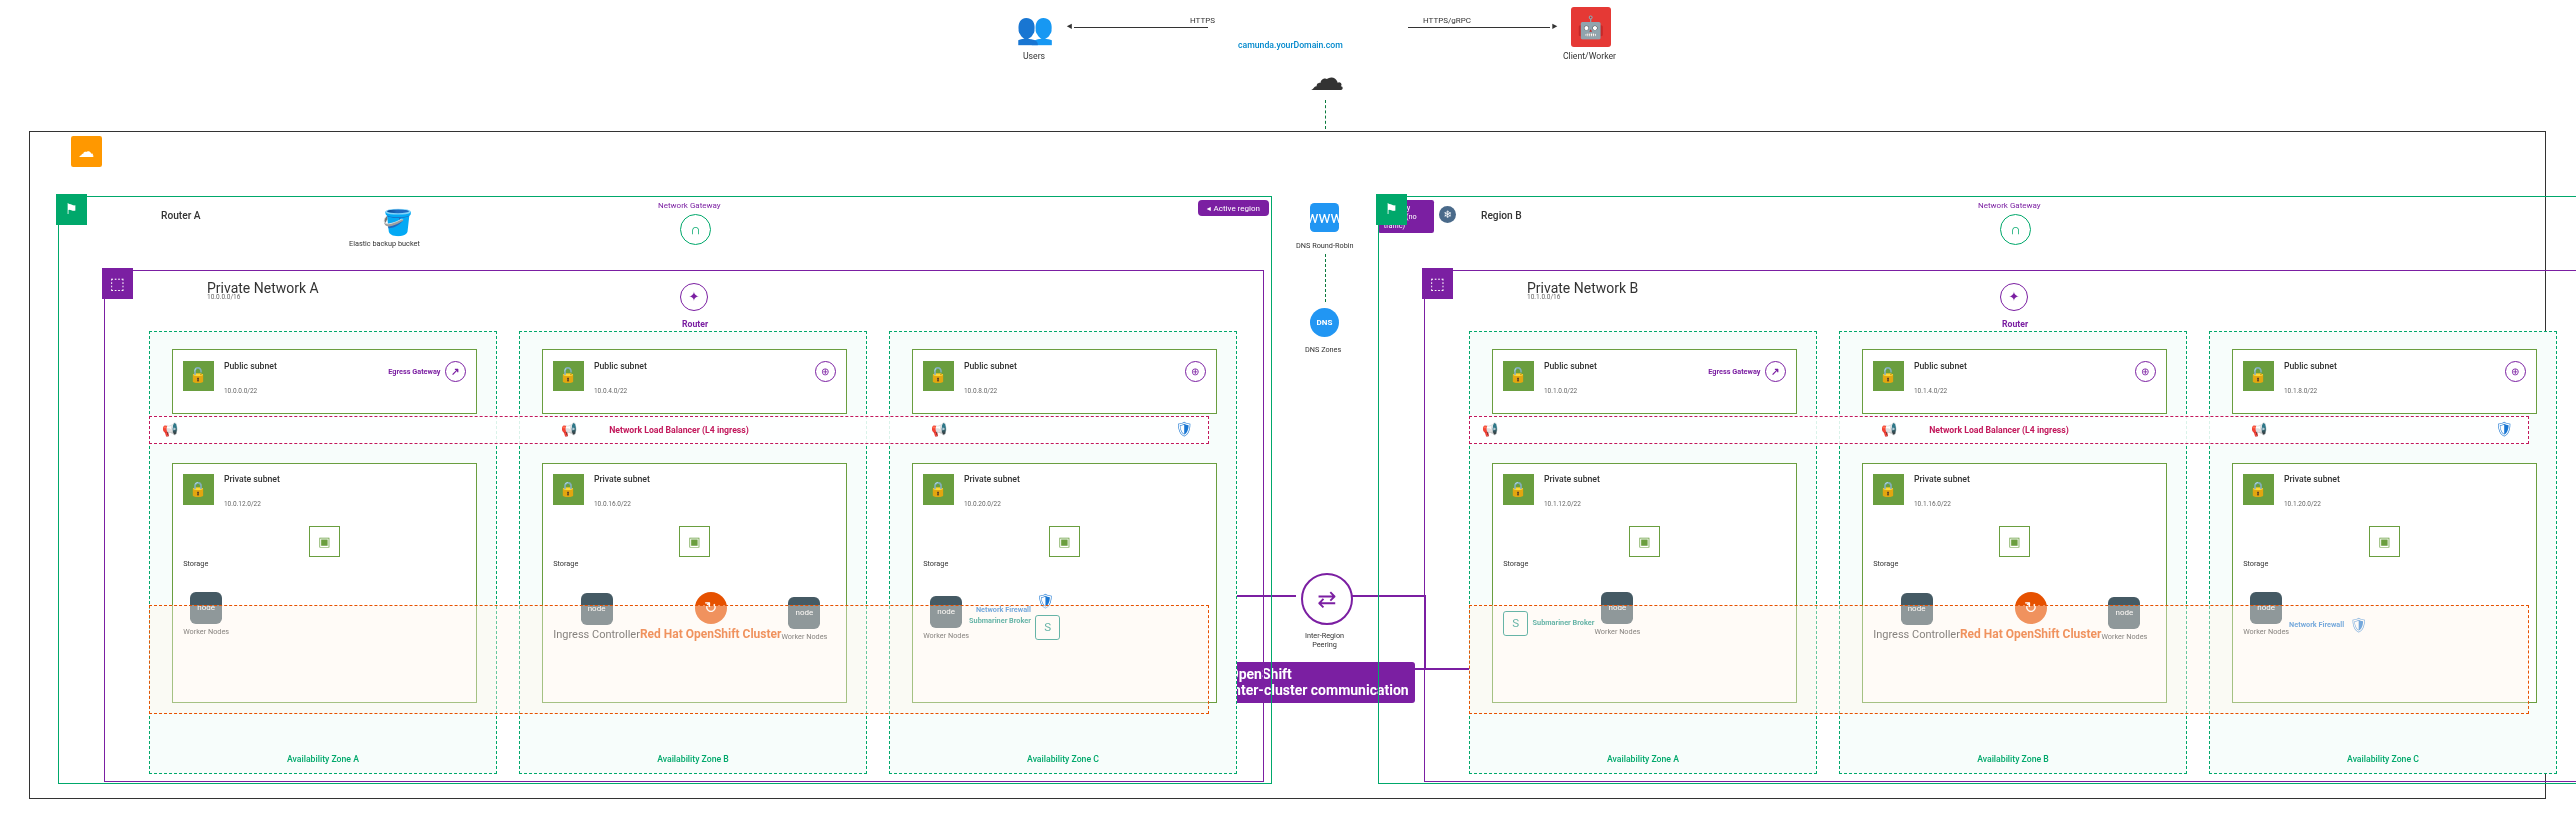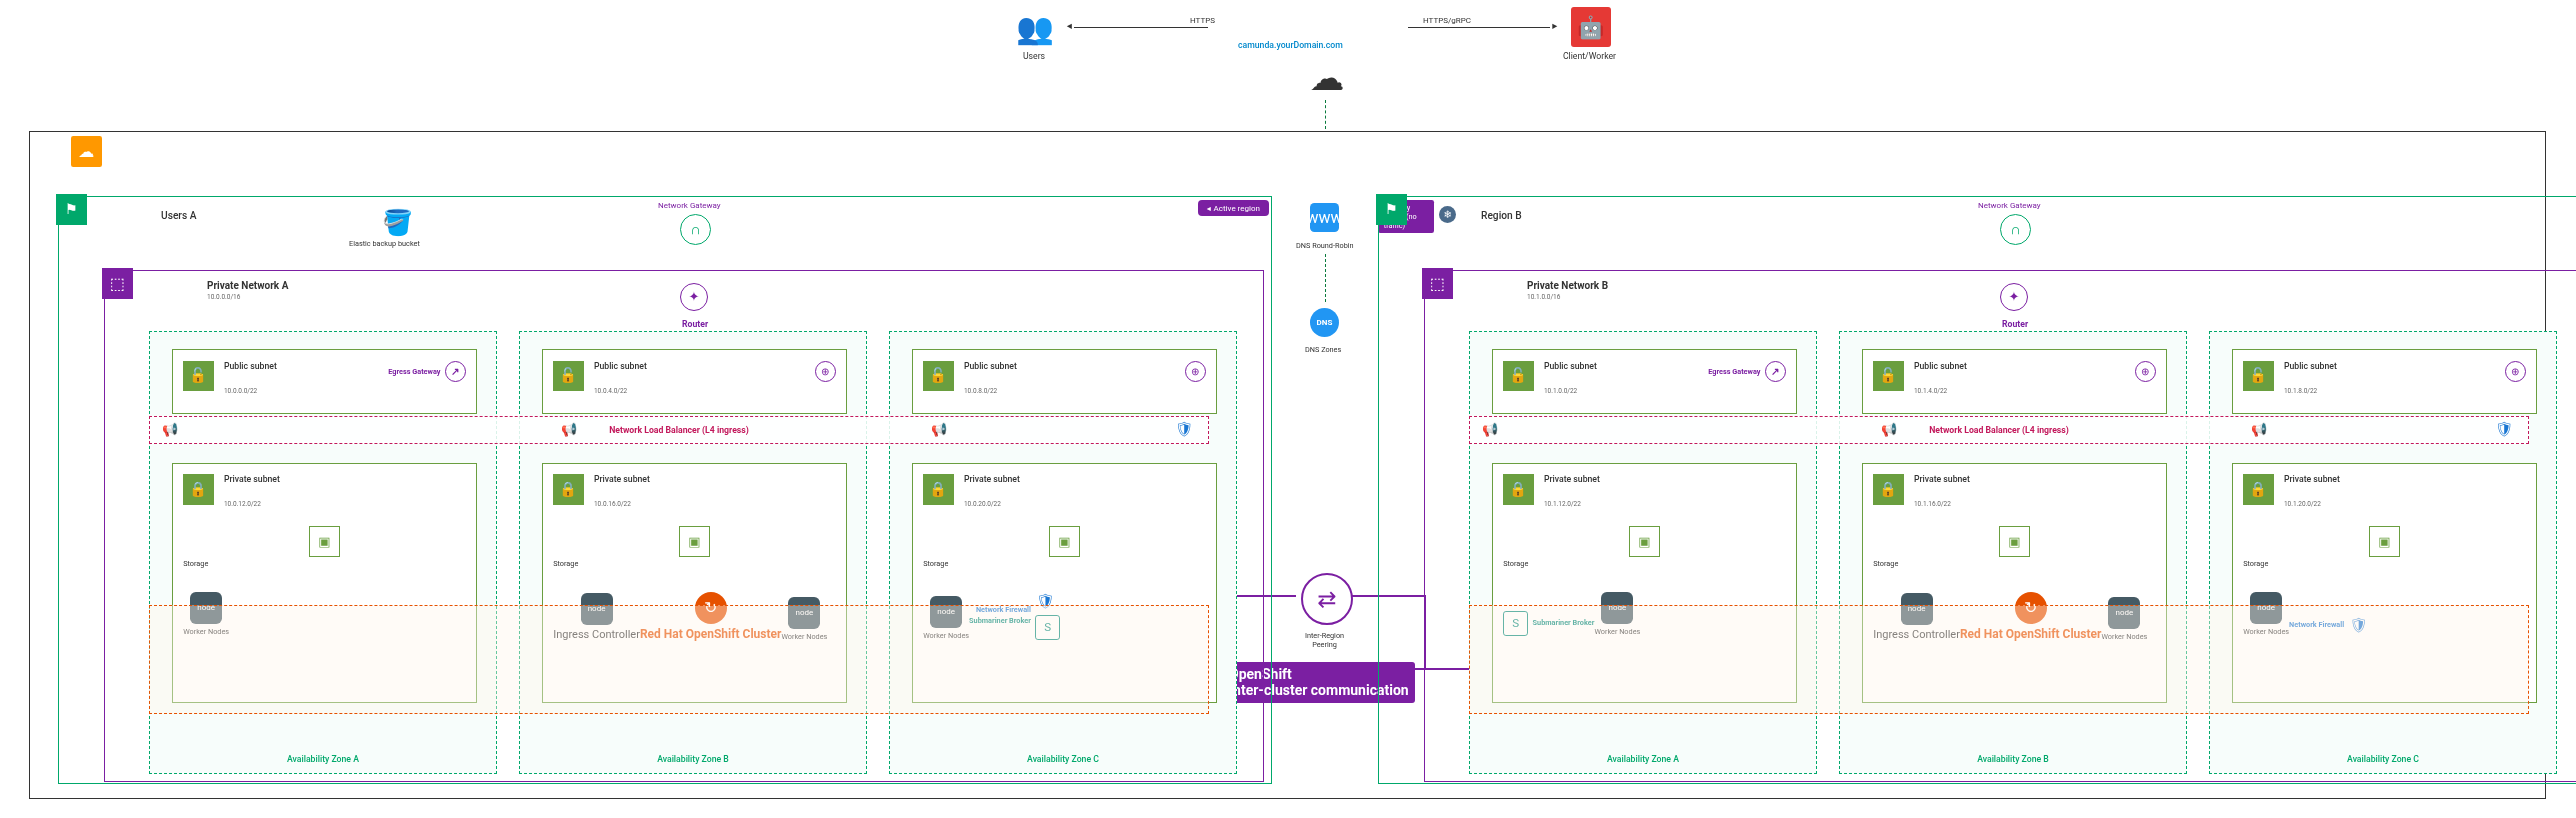--- a/index.html
+++ b/index.html
@@ -36,21 +36,21 @@
 .region-title{position:absolute;left:102px;top:13px;font-size:10.2px;color:#333;font-weight:500}
 .bucket-icon{position:absolute;left:323px;top:11px;font-size:25px;color:#333}
 .bucket-lbl{position:absolute;left:290px;top:42px;font-size:7.3px;color:#333}
 .gateway-lbl{position:absolute;left:599px;top:3.6px;font-size:8px;color:#7b1fa2}
 .gateway-icon{position:absolute;left:621px;top:17.4px;width:29px;height:29px;border:1.5px solid #00a86b;border-radius:50%;display:flex;align-items:center;justify-content:center;font-size:14.5px;color:#00a86b;background:#fff}
 .active-badge{left:1198px;top:200px;background:#7b1fa2;color:#fff;font-size:8px;padding:3.6px 8.7px;border-radius:4px}
 .standby-badge{left:1378px;top:200px;background:#7b1fa2;color:#fff;font-size:7.3px;padding:2.9px 5.8px;border-radius:2.2px;width:44px}
 .snowflake{left:1439px;top:206px;width:17.4px;height:17.4px;background:#4a6a8a;border-radius:50%;color:#fff;display:flex;align-items:center;justify-content:center;font-size:10.2px}
 .pn-box{position:absolute;left:45px;top:73px;width:1160px;height:512px;border:1.5px solid #7b1fa2;box-sizing:border-box}
 .pn-flag{position:absolute;left:-2.9px;top:-2.9px;width:30.5px;height:30.5px;background:#7b1fa2;color:#fff;display:flex;align-items:center;justify-content:center;font-size:16px}
-.pn-title{position:absolute;left:102px;top:8.7px;font-size:10px;color:#333;font-weight:700}
+.pn-title{position:absolute;left:102px;top:8.7px;font-size:14px;color:#333;font-weight:400}
 .pn-cidr{position:absolute;left:102px;top:22px;font-size:6.5px;color:#666}
 .router-lbl{position:absolute;left:577px;top:48px;font-size:8.7px;color:#7b1fa2;font-weight:bold}
 .router-icon{position:absolute;left:575px;top:11.6px;width:26px;height:26px;border:1.5px solid #7b1fa2;border-radius:50%;display:flex;align-items:center;justify-content:center;font-size:13px;color:#7b1fa2;background:#fff}
 .az-box{position:absolute;top:60px;width:348px;height:443px;border:1.5px dashed #00a86b;box-sizing:border-box;background:#f7fdfb}
 .az-a{left:44px}
 .az-b{left:414px}
 .az-c{left:784px}
 .az-title{position:absolute;bottom:8.7px;left:0;right:0;text-align:center;font-size:8.7px;color:#00a86b;font-weight:500}
 .subnet-box{position:absolute;left:22px;width:305px;box-sizing:border-box;display:flex;align-items:flex-start;padding:10.2px}
 .pub-subnet{top:17.4px;height:65px;border:1.5px solid #6a9e3f;background:#fff}
@@ -133,21 +133,21 @@
   <div class="abs" style="left:1223px;top:595px;width:73px;border-top:2.2px solid #7b1fa2"></div>
   <div class="abs" style="left:1223px;top:595px;height:73px;border-left:2.2px solid #7b1fa2"></div>
   <div class="abs" style="left:1352px;top:595px;width:73px;border-top:2.2px solid #7b1fa2"></div>
   <div class="abs" style="left:1424px;top:595px;height:73px;border-left:2.2px solid #7b1fa2"></div>
 
   <div class="abs outer-box"></div>
   <div class="abs corner-badge">☁</div>
 
   <div class="abs region-box region-a">
     <div class="region-flag">⚑</div>
-    <div class="region-title">Users A</div>
+    <div class="region-title">Router A</div>
     <div class="bucket-icon">🪣</div>
     <div class="bucket-lbl">Elastic backup bucket</div>
     <div class="gateway-lbl">Network Gateway</div>
     <div class="gateway-icon">∩</div>
 
     <div class="pn-box">
       <div class="pn-flag">⬚</div>
       <div class="pn-title">Private Network A</div>
       <div class="pn-cidr">10.0.0.0/16</div>
       <div class="router-icon">✦</div>

